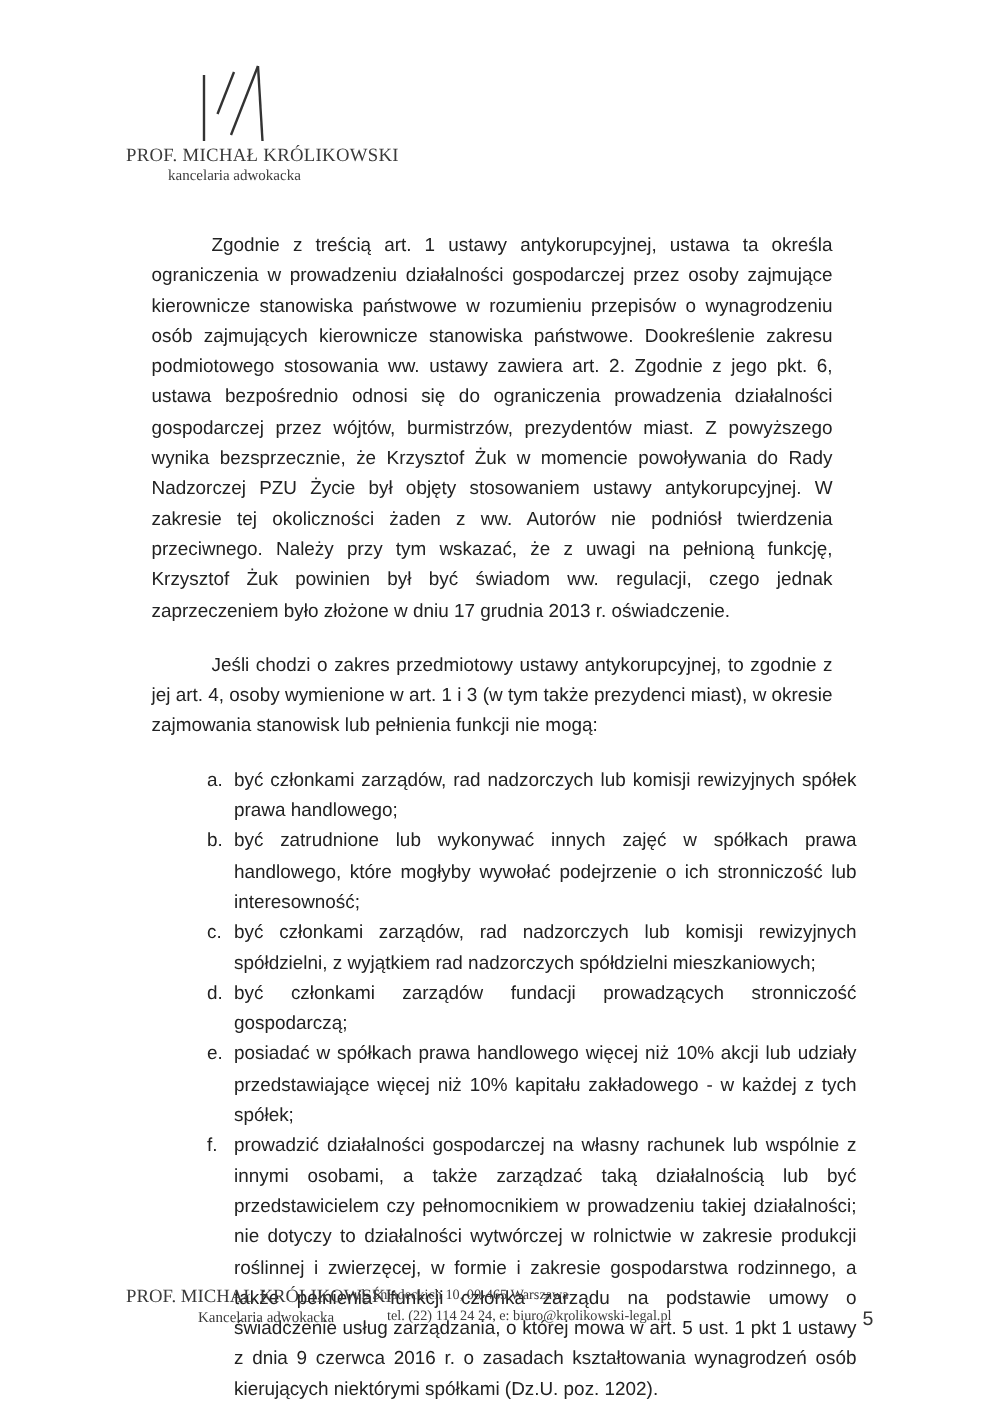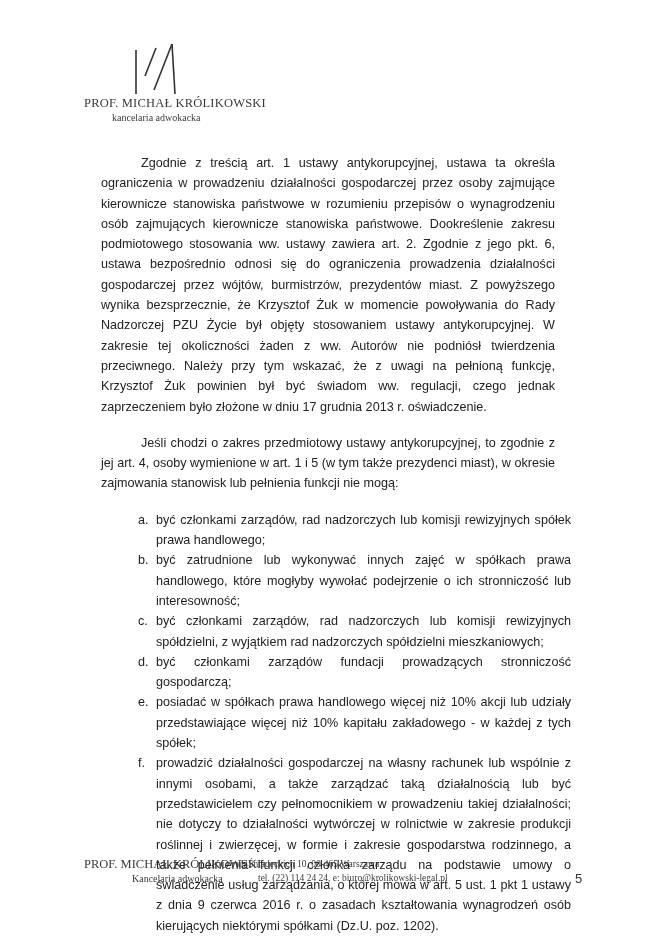--- a/index.html
+++ b/index.html
@@ -43,21 +43,21 @@
     </svg>
   </div>
 
   <div class="brand">
     <div class="brand-name">PROF. MICHAŁ KRÓLIKOWSKI</div>
     <div class="brand-sub">kancelaria adwokacka</div>
   </div>
 
   <div class="content">
     <p class="para indent">Zgodnie z treścią art. 1 ustawy antykorupcyjnej, ustawa ta określa ograniczenia w prowadzeniu działalności gospodarczej przez osoby zajmujące kierownicze stanowiska państwowe w rozumieniu przepisów o wynagrodzeniu osób zajmujących kierownicze stanowiska państwowe. Dookreślenie zakresu podmiotowego stosowania ww. ustawy zawiera art. 2. Zgodnie z jego pkt. 6, ustawa bezpośrednio odnosi się do ograniczenia prowadzenia działalności gospodarczej przez wójtów, burmistrzów, prezydentów miast. Z powyższego wynika bezsprzecznie, że Krzysztof Żuk w momencie powoływania do Rady Nadzorczej PZU Życie był objęty stosowaniem ustawy antykorupcyjnej. W zakresie tej okoliczności żaden z ww. Autorów nie podniósł twierdzenia przeciwnego. Należy przy tym wskazać, że z uwagi na pełnioną funkcję, Krzysztof Żuk powinien był być świadom ww. regulacji, czego jednak zaprzeczeniem było złożone w dniu 17 grudnia 2013 r. oświadczenie.</p>
-    <p class="para indent">Jeśli chodzi o zakres przedmiotowy ustawy antykorupcyjnej, to zgodnie z jej art. 4, osoby wymienione w art. 1 i 5 (w tym także prezydenci miast), w okresie zajmowania stanowisk lub pełnienia funkcji nie mogą:</p>
+    <p class="para indent">Jeśli chodzi o zakres przedmiotowy ustawy antykorupcyjnej, to zgodnie z jej art. 4, osoby wymienione w art. 1 i 3 (w tym także prezydenci miast), w okresie zajmowania stanowisk lub pełnienia funkcji nie mogą:</p>
     <ul class="list">
       <li class="list-item">
         <span class="list-marker">a.</span>
         <span>być członkami zarządów, rad nadzorczych lub komisji rewizyjnych spółek prawa handlowego;</span>
       </li>
       <li class="list-item">
         <span class="list-marker">b.</span>
         <span>być zatrudnione lub wykonywać innych zajęć w spółkach prawa handlowego, które mogłyby wywołać podejrzenie o ich stronniczość lub interesowność;</span>
       </li>
       <li class="list-item">

